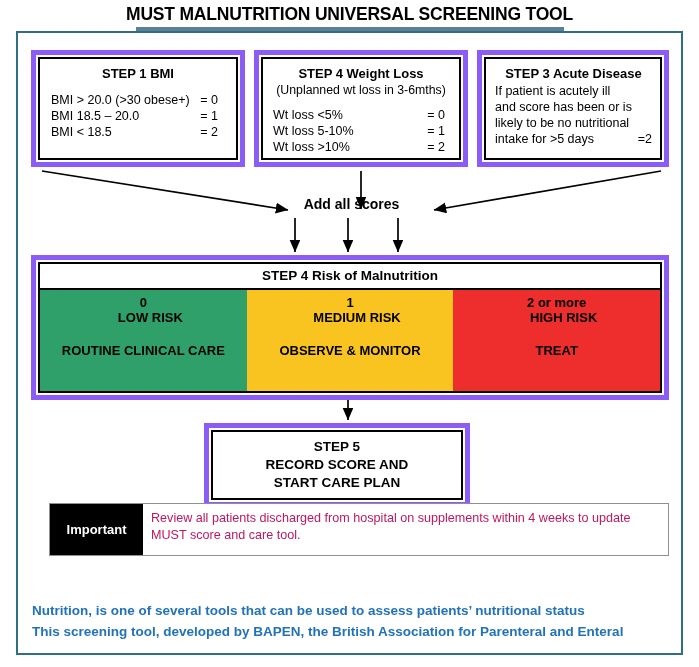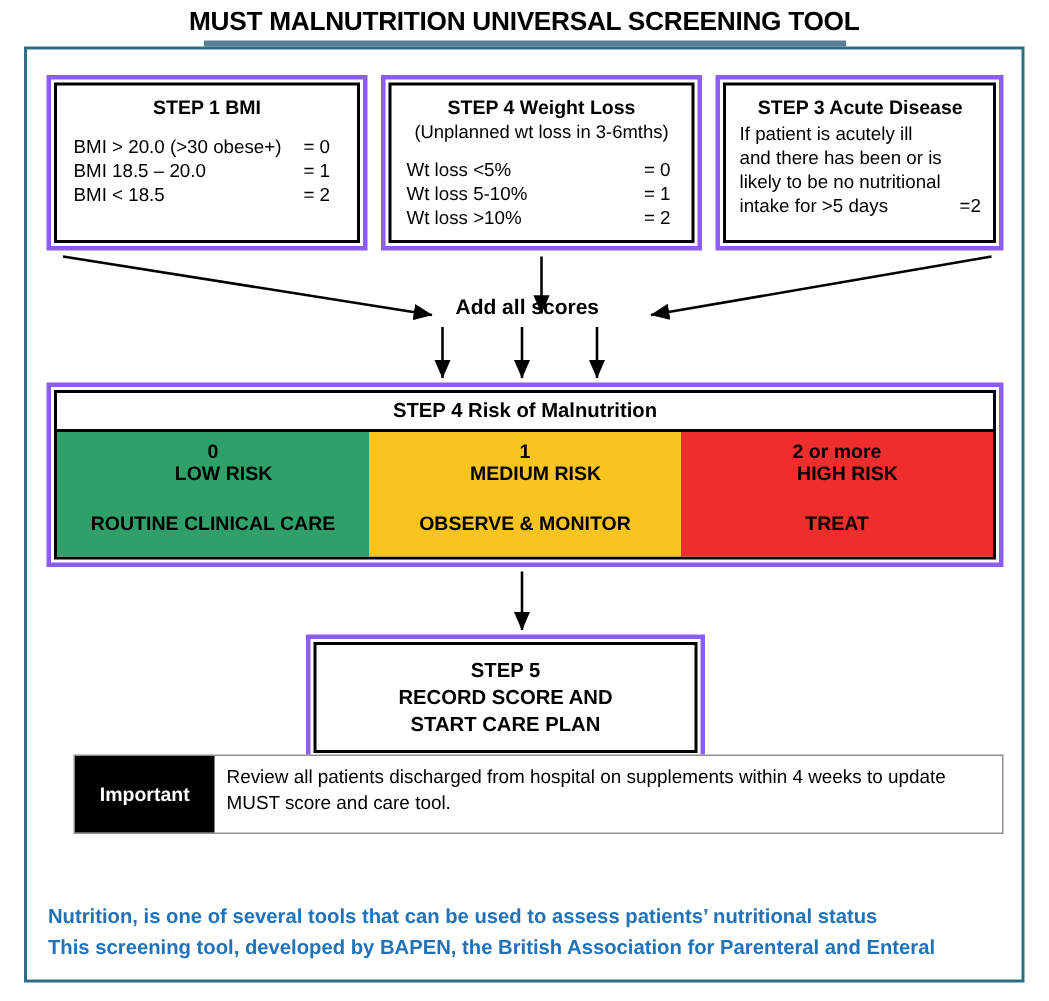--- a/index.html
+++ b/index.html
@@ -13,21 +13,21 @@
               color:#5b7f95;white-space:nowrap;}
   #title-rule{position:absolute;left:136px;top:27px;width:428px;height:5px;
               background:#5b7f95;}
 
   
   #frame{position:absolute;left:16px;top:31px;width:667px;height:624px;
          border:2px solid #2e6f83;box-sizing:border-box;background:#fff;}
 
   
   .dbox{position:absolute;box-sizing:border-box;background:#ffffff;
-        border:3px solid #8b5cf6;padding:2px;}
+        border:5px solid #8b5cf6;padding:2px;}
   .dbox > .inner{width:100%;height:100%;box-sizing:border-box;
                  border:2px solid #000000;background:#ffffff;}
 
   
   .stepbox{font-size:12.5px;color:#000;line-height:1.28;}
   .stepbox .hdr{text-align:center;font-weight:bold;font-size:13px;}
   .stepbox .sub{text-align:center;font-size:12.3px;}
   .rowlist{margin-top:9px;}
   .rw{display:flex;justify-content:space-between;padding:0 2px;}
   .rw .lbl{white-space:nowrap;}
@@ -48,21 +48,21 @@
 
   
   #add-label{position:absolute;left:0;top:163px;width:667px;text-align:center;
              font-size:14px;font-weight:bold;color:#000;}
 
   
   #arrows{position:absolute;left:0;top:0;width:667px;height:624px;
           pointer-events:none;}
 
   
-  #step4{left:13px;top:222px;width:638px;height:123px;}
+  #step4{left:13px;top:222px;width:638px;height:145px;}
   #step4 .inner{display:flex;flex-direction:column;}
   #s4-title{height:24px;line-height:24px;text-align:center;font-weight:bold;
             font-size:13.5px;color:#000;background:#fff;
             border-bottom:2px solid #000;flex:0 0 auto;}
   #s4-cells{flex:1 1 auto;display:flex;}
   .s4cell{flex:1 1 0;display:flex;flex-direction:column;
           justify-content:flex-start;align-items:center;color:#000;}
   .s4cell .score{margin-top:5px;font-size:13px;font-weight:bold;text-align:center;
                  line-height:1.18;}
   .s4cell .risk{font-size:13px;font-weight:bold;text-align:center;line-height:1.18;margin-left:14px;}
@@ -78,21 +78,21 @@
   #s5text{text-align:center;font-weight:bold;font-size:13.5px;color:#000;
           line-height:1.32;}
 
   
   #important{position:absolute;left:31px;top:470px;width:620px;height:53px;
              box-sizing:border-box;border:1px solid #8f8f8f;background:#fff;
              display:flex;}
   #imp-tag{width:93px;background:#000000;color:#ffffff;display:flex;
            align-items:center;justify-content:center;font-size:13px;
            font-weight:bold;flex:0 0 auto;}
-  #imp-body{flex:1 1 auto;padding:6px 8px 0 8px;font-size:12.6px;color:#000000;
+  #imp-body{flex:1 1 auto;padding:6px 8px 0 8px;font-size:12.6px;color:#be185d;
             line-height:1.33;}
 
   
   #caption{position:absolute;left:14px;top:568px;width:640px;
            font-size:13.5px;font-weight:bold;color:#2272b8;line-height:1.52;}
   .cap-line{white-space:nowrap;}
 </style>
 </head>
 <body>
 
@@ -166,21 +166,21 @@
         </div>
       </div>
     </div>
   </div>
 
   <div class="dbox stepbox" id="step3">
     <div class="inner">
       <div class="pad">
         <div class="hdr">STEP 3 Acute Disease</div>
         <div class="line">If patient is acutely ill</div>
-        <div class="line">and there has been or is</div>
+        <div class="line">and score has been or is</div>
         <div class="line">likely to be no nutritional</div>
         <div class="lastline">
           <span>intake for &gt;5 days</span>
           <span>=2</span>
         </div>
       </div>
     </div>
   </div>
 
   <div id="add-label">Add all scores</div>

